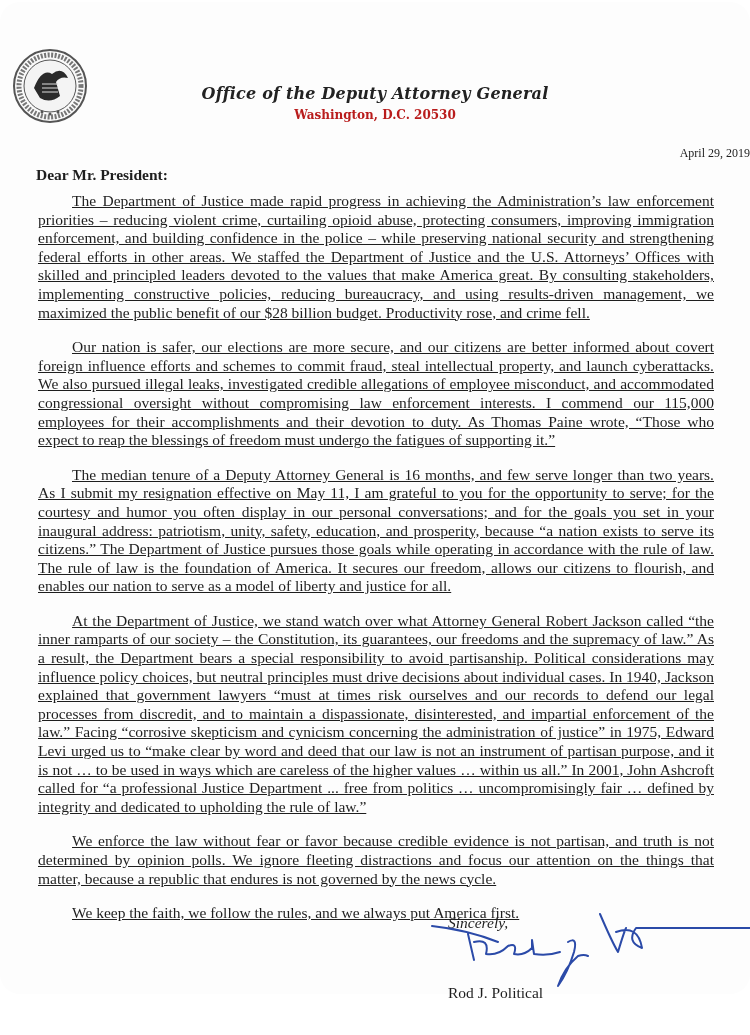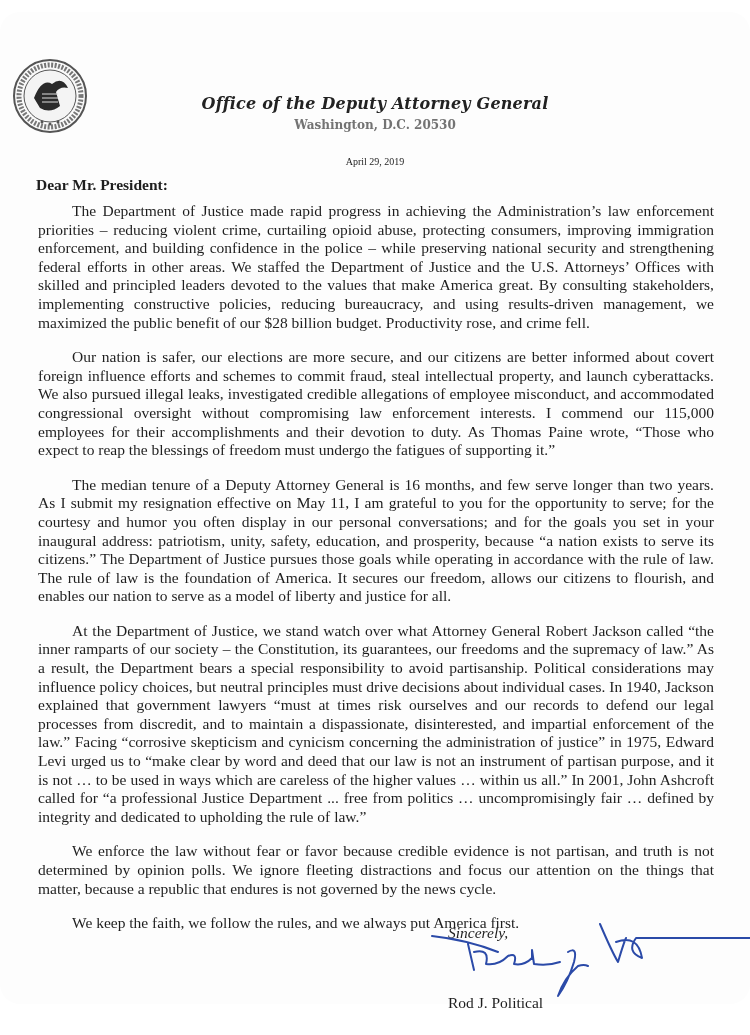--- a/index.html
+++ b/index.html
@@ -1,28 +1,28 @@
 <!DOCTYPE html>
 <html><head>
 <meta charset="utf-8">
 <style>
   html, body { margin: 0; padding: 0; background: #ffffff; }
   body { width: 750px; height: 1035px; overflow: hidden; position: relative;
          font-family: "Liberation Serif", serif; color: #1e1e1e; }
-  .page { position: absolute; left: 0; top: 12px; width: 750px; height: 992px; background: #fdfdfd; border-radius: 20px; }
+  .page { position: absolute; left: 0; top: 2px; width: 750px; height: 992px; background: #fdfdfd; border-radius: 20px; }
   .seal { position: absolute; left: 12px; top: 46px; width: 76px; height: 76px; }
   .lh-title { position: absolute; left: 0; width: 750px; top: 82px; text-align: center;
               font-family: "DejaVu Serif", serif; font-size: 16px; letter-spacing: 0.2px;
               font-weight: bold; font-style: italic; color: #222; }
   .lh-sub { position: absolute; left: 0; width: 750px; top: 106px; text-align: center;
-            font-family: "DejaVu Serif", serif; font-size: 12px; font-weight: bold; color: #737373; }
-  .date { position: absolute; left: 0; width: 750px; top: 144px; text-align: center; font-size: 10px; }
+            font-family: "DejaVu Serif", serif; font-size: 12px; font-weight: bold; color: #b91c1c; }
+  .date { position: absolute; left: 0; width: 750px; top: 144px; text-align: right; font-size: 12px; }
   .salutation { position: absolute; left: 36px; top: 164px; font-size: 15.5px; font-weight: bold; }
   .body { position: absolute; left: 38px; width: 676px; top: 190px; font-size: 15.5px; line-height: 18.6px; }
-  .body p { margin: 0 0 16px 0; text-indent: 34px; text-align: justify; }
+  .body p { margin: 0 0 16px 0; text-indent: 34px; text-align: justify; text-decoration: underline; }
   .closing { position: absolute; left: 448px; top: 912px; font-size: 15.5px; font-style: italic; }
   .signer { position: absolute; left: 448px; top: 982px; font-size: 15.5px; }
   .signature { position: absolute; left: 428px; top: 910px; width: 322px; height: 80px; }
 </style>
 </head>
 <body>
 
 <div class="page">
 
   <svg class="seal" viewBox="0 0 76 76">

